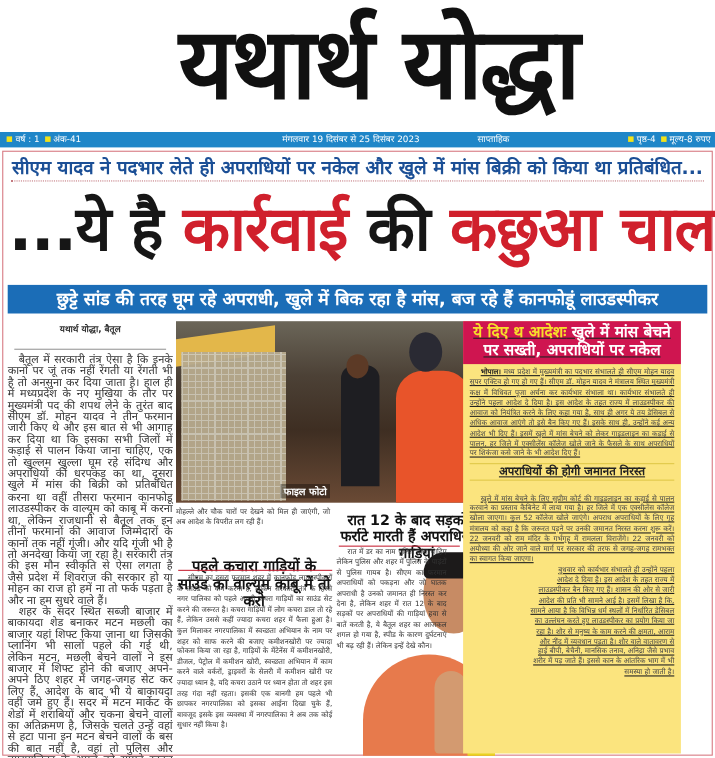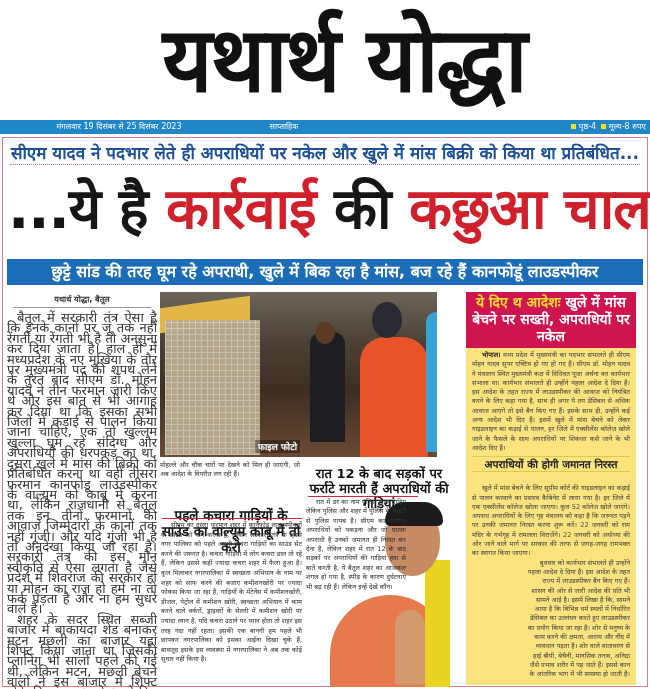--- a/index.html
+++ b/index.html
@@ -6,36 +6,36 @@
   html, body { width: 650px; height: 689px; background: #ffffff; overflow: hidden; }
   body { font-family: "DejaVu Sans", sans-serif; color: #222; position: relative; }
 
   .masthead { position: absolute; left: 0; top: 0; width: 650px; height: 118px; text-align: center; padding-left: 38px; }
   .masthead .title { font-family: "DejaVu Sans", sans-serif; font-weight: 900; font-size: 86px; line-height: 118px; color: #111; letter-spacing: -2px; transform: scaleY(1.05); }
 
   .meta-bar { position: absolute; left: 0; top: 120px; width: 650px; height: 14px; background: #1f86c8; color: #fff; font-size: 8px; line-height: 14px; display: flex; align-items: center; padding: 0 4px; }
   .meta-bar .sq { display: inline-block; width: 5px; height: 5px; background: #f2e21a; margin: 0 3px 0 2px; vertical-align: middle; }
   .meta-bar .left { width: 200px; }
   .meta-bar .center { width: 230px; text-align: center; }
-  .meta-bar .weekly { width: 100px; text-align: center; }
+  .meta-bar .weekly { width: 100px; }
   .meta-bar .right { flex: 1; text-align: right; }
 
   .frame { position: absolute; left: 2px; top: 137px; width: 646px; height: 550px; border: 1.5px solid #d77a83; }
 
   .kicker { position: absolute; left: 10px; top: 141px; width: 630px; height: 24px; text-align: center; color: #1b4f96; font-weight: bold; font-size: 17px; line-height: 24px; border-bottom: 1px dotted #c47a80; white-space: nowrap; overflow: hidden; }
 
   .headline { position: absolute; left: 8px; top: 168px; width: 634px; height: 82px; text-align: center; font-weight: 900; font-size: 56px; line-height: 82px; white-space: nowrap; letter-spacing: -1px; }
   .headline .black { color: #161616; }
   .headline .red { color: #d0202c; }
 
   .strap { position: absolute; left: 7px; top: 259px; width: 636px; height: 26px; background: #1b6db7; color: #fff; text-align: center; font-size: 16px; font-weight: bold; line-height: 26px; white-space: nowrap; overflow: hidden; }
 
   .col-left { position: absolute; left: 7px; top: 290px; width: 150px; height: 395px; }
-  .byline { font-size: 8px; font-weight: bold; text-align: center; color: #333; border-bottom: 1px solid #999; padding-bottom: 3px; margin: 3px 6px 5px; }
-  .body-text { font-size: 13px; line-height: 10.4px; color: #333; text-align: justify; text-indent: 10px; }
+  .byline { font-size: 8px; font-weight: bold; text-align: center; color: #333; border-bottom: 1px solid #999; padding-bottom: 13px; margin: 3px 6px 5px; }
+  .body-text { font-size: 10px; line-height: 10.4px; color: #333; text-align: justify; text-indent: 10px; }
   .sub-head { font-size: 15px; font-weight: bold; text-align: center; color: #111; line-height: 18px; margin: 3px 0 4px; }
 
   .photo { position: absolute; left: 160px; top: 292px; width: 277px; height: 165px; overflow: hidden; background: linear-gradient(180deg, #6b6659 0%, #4c4136 30%, #3e2e22 60%, #6a4a35 100%); }
   .photo .cage { position: absolute; left: 5px; top: 28px; width: 95px; height: 135px; background: repeating-linear-gradient(90deg, #cfc9b8 0 1px, transparent 1px 6px), repeating-linear-gradient(0deg, #cfc9b8 0 1px, transparent 1px 6px), #b8ab8e; opacity: 0.95; }
   .photo .tarp { position: absolute; left: 0; top: 10px; width: 90px; height: 25px; background: #e3b74a; transform: skewY(-8deg); }
   .photo .person-red { position: absolute; left: 200px; top: 45px; width: 68px; height: 120px; background: #e8542a; border-radius: 25px 25px 0 0; }
   .photo .person-red-head { position: absolute; left: 212px; top: 10px; width: 30px; height: 36px; background: #2a2a33; border-radius: 50%; }
   .photo .person-blue { position: absolute; left: 266px; top: 20px; width: 20px; height: 140px; background: #3aa3d6; border-radius: 10px 0 0 0; }
   .photo .vendor { position: absolute; left: 150px; top: 40px; width: 35px; height: 110px; background: #1e1e22; border-radius: 12px 12px 0 0; }
   .photo .vendor-head { position: absolute; left: 155px; top: 30px; width: 20px; height: 22px; background: #5c3a26; border-radius: 50%; }
@@ -50,37 +50,41 @@
   .mid-rule2 { position: absolute; left: 308px; top: 496px; width: 110px; height: 1px; background: #c8283a; }
   .mid-body2 { position: absolute; left: 306px; top: 498px; width: 100px; }
 
   .cm-photo { position: absolute; left: 330px; top: 500px; width: 120px; height: 187px; overflow: hidden; }
   .cm-photo .saffron { position: absolute; left: 0; top: 95px; width: 120px; height: 100px; background: #e77a4c; border-radius: 60px 60px 0 0; }
   .cm-photo .scarf { position: absolute; left: 95px; top: 60px; width: 25px; height: 130px; background: #e9d321; }
   .cm-photo .face { position: absolute; left: 55px; top: 8px; width: 55px; height: 68px; background: #c78b64; border-radius: 45% 45% 50% 50%; }
   .cm-photo .hair { position: absolute; left: 55px; top: 2px; width: 58px; height: 24px; background: #1c1a1a; border-radius: 30px 30px 8px 8px; }
   .cm-photo .hands { position: absolute; left: 65px; top: 110px; width: 30px; height: 75px; background: #d39a70; border-radius: 15px 15px 4px 4px; }
 
-  .sidebar { position: absolute; left: 466px; top: 292px; width: 170px; height: 393px; background: #fbe47e; }
+  .sidebar { position: absolute; left: 421px; top: 292px; width: 198px; height: 393px; background: #fbe47e; text-decoration: underline; }
   .sidebar .box-head { background: #cf1550; color: #fff; text-align: center; font-size: 14px; line-height: 17px; font-weight: bold; padding: 2px 4px 3px; }
   .sidebar .box-head .yel { color: #f6e02a; }
   .sidebar .inner { padding: 3px 6px; }
   .sidebar .body-text { font-size: 6.5px; line-height: 9.3px; color: #444; }
   .sidebar .lead { font-weight: bold; color: #222; }
   .sidebar .sec-head { font-size: 10.5px; font-weight: bold; text-align: center; color: #222; line-height: 14px; margin: 3px 0 12px; border-bottom: 1px solid #e0c84a; border-top: 1px solid #e0c84a; }
   .sidebar .right-text { padding-left: 55px; text-align: right; }
 </style>
 </head>
 <body>
 
 <div class="masthead">
   <div class="title">यथार्थ योद्धा</div>
 </div>
 
 <div class="meta-bar">
+  <div class="left">
+    <span class="sq"></span><span>वर्ष : 1</span>
+    <span class="sq"></span><span>अंक-41</span>
+  </div>
   <div class="center">मंगलवार 19 दिसंबर से 25 दिसंबर 2023</div>
   <div class="weekly">साप्ताहिक</div>
   <div class="right">
     <span class="sq"></span><span>पृष्ठ-4</span>
     <span class="sq"></span><span>मूल्य-8 रुपए</span>
   </div>
 </div>
 
 <div class="frame"></div>
 

